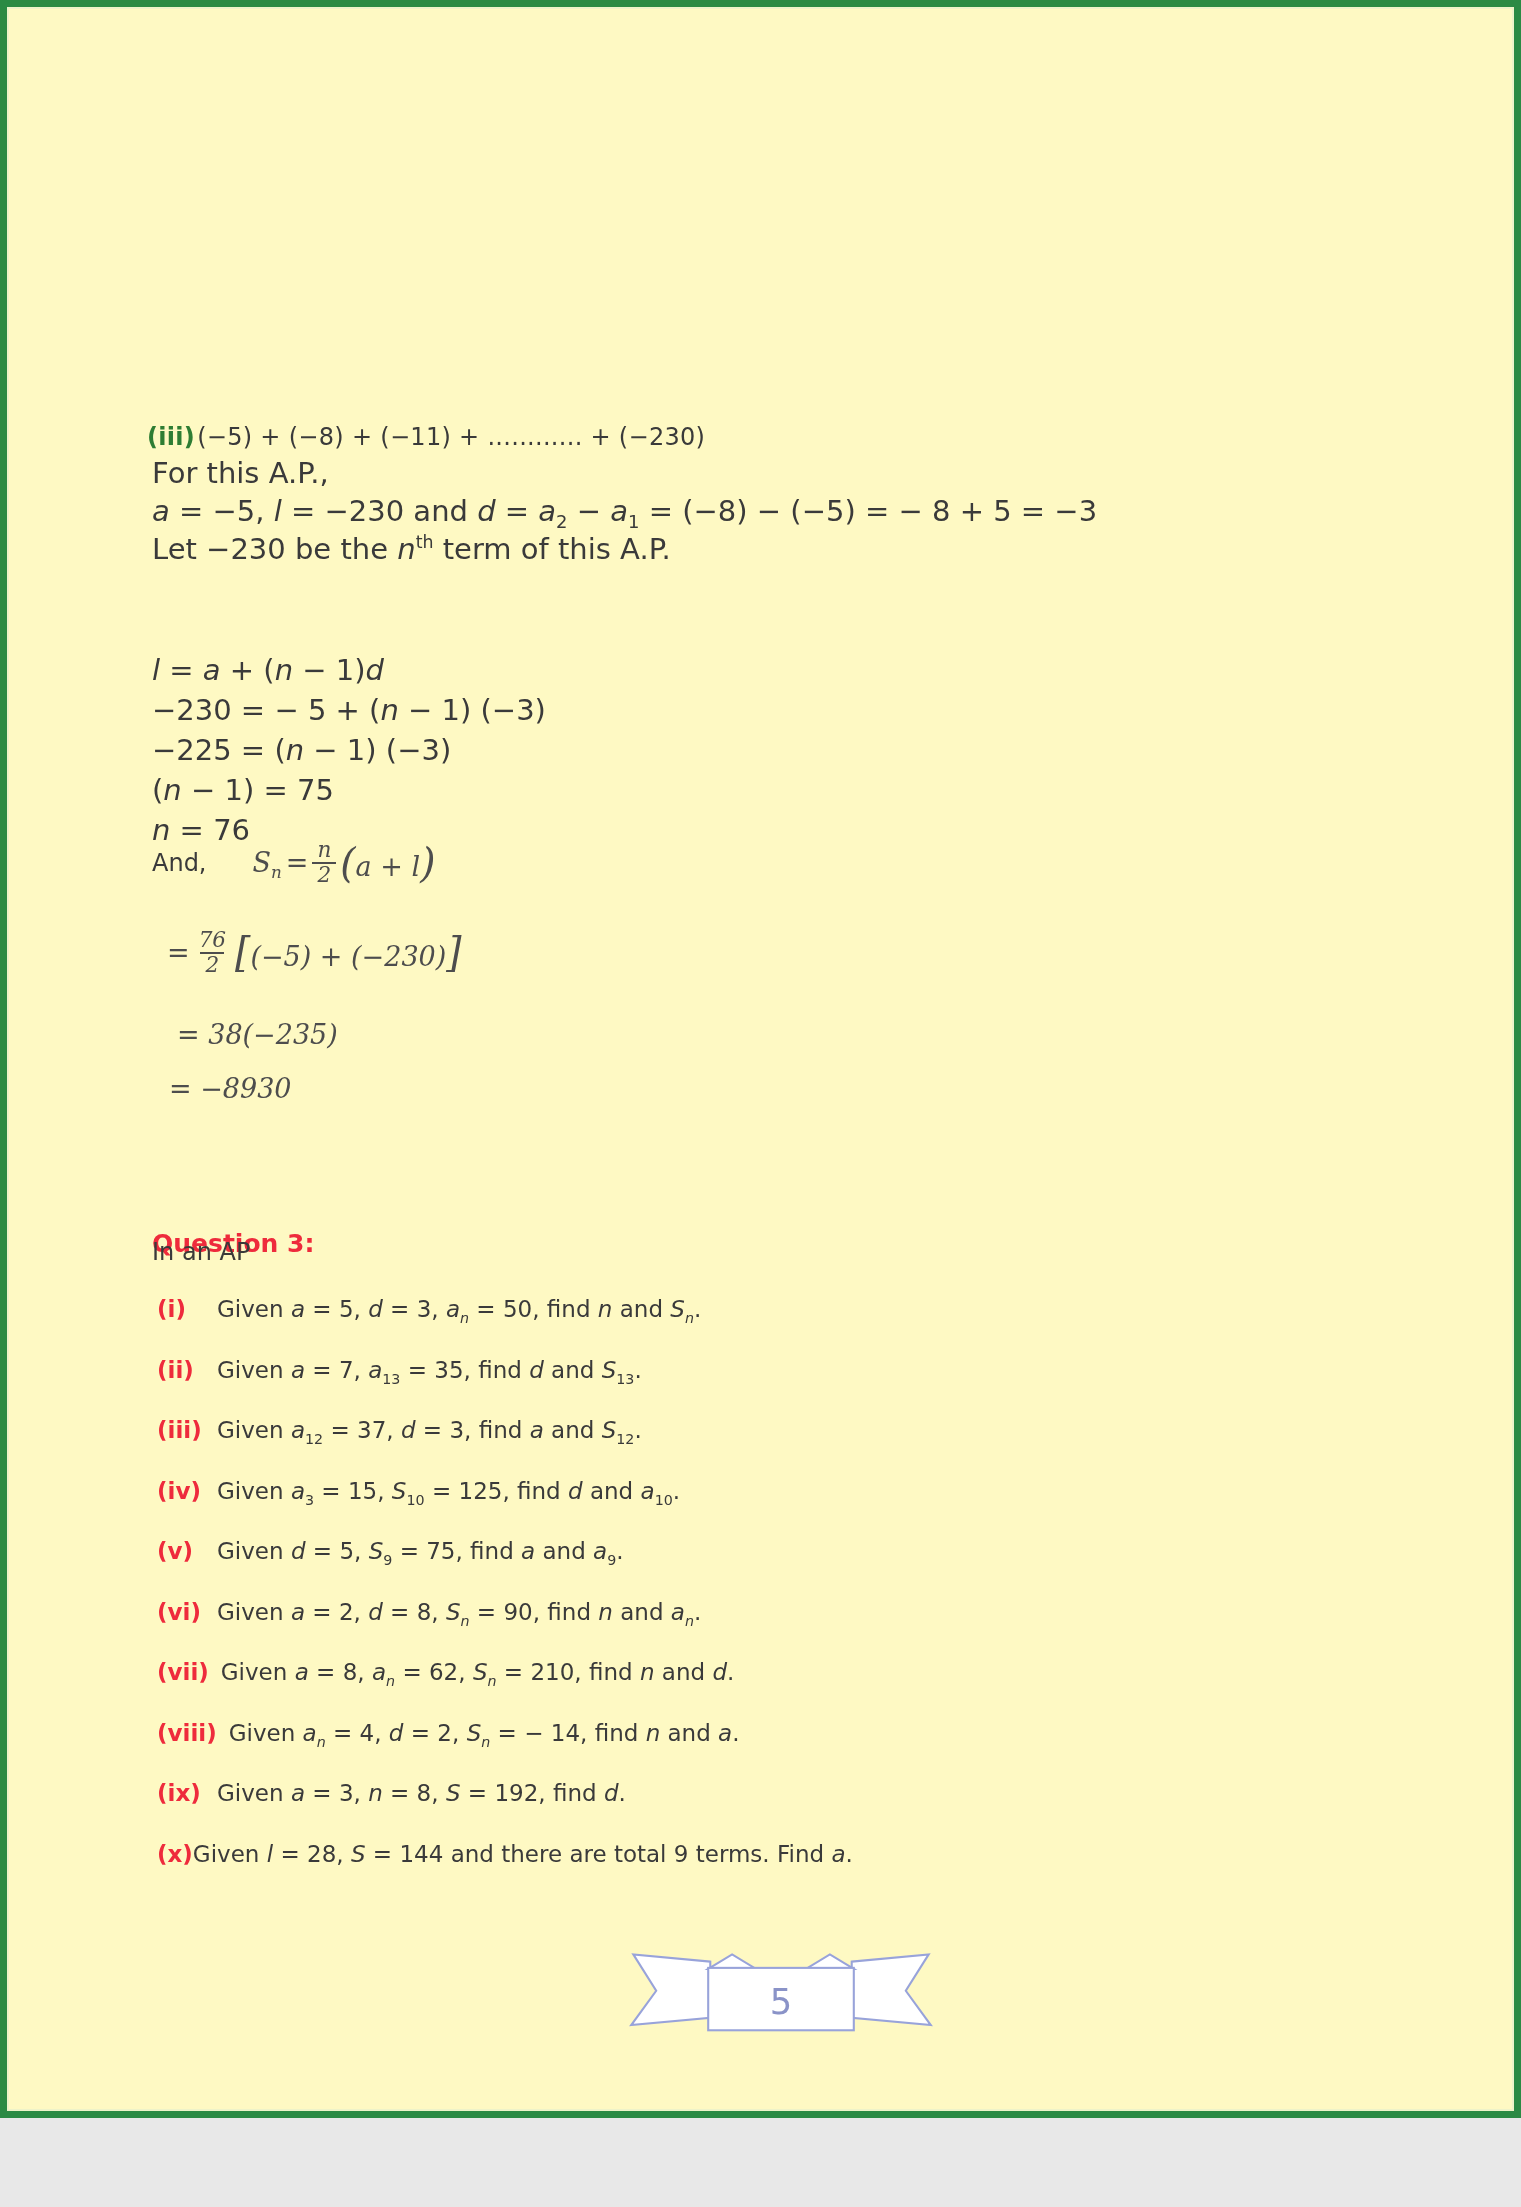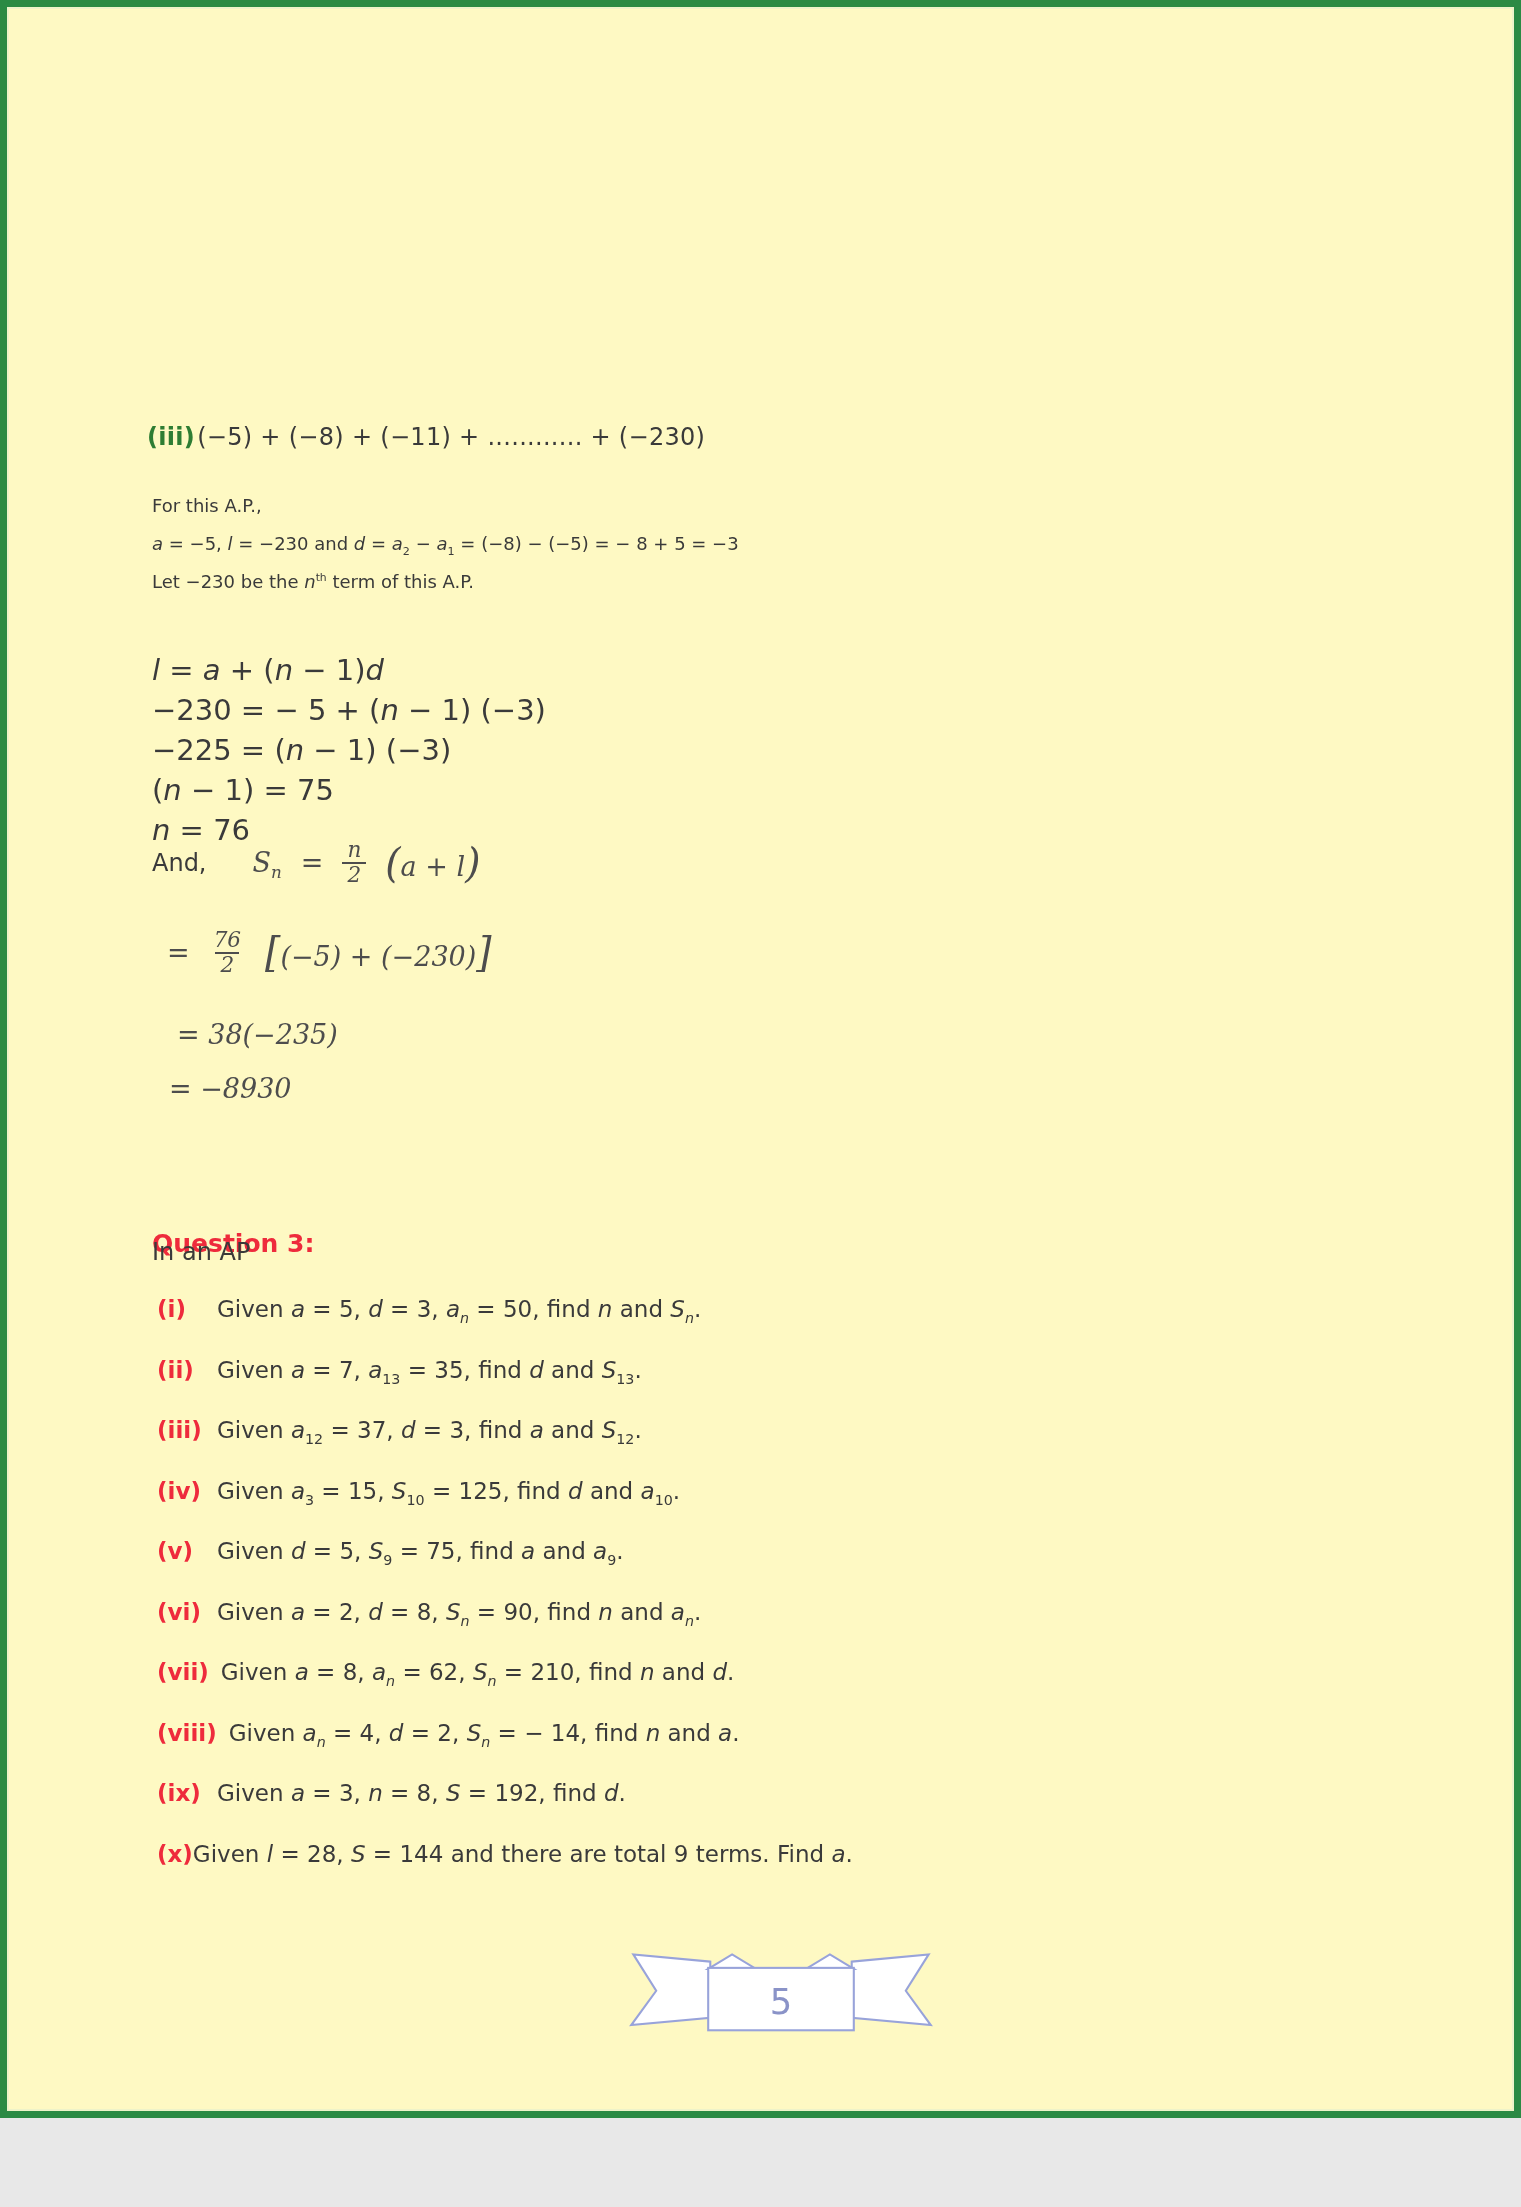--- a/index.html
+++ b/index.html
@@ -21,33 +21,33 @@
     box-shadow:inset 0 0 0 2px #eef3c9;
     font-family:"DejaVu Sans","Liberation Sans",sans-serif;
     color:var(--body-text);
     overflow:hidden;
   }
   .abs{position:absolute;}
   
   .body-txt{font-size:23px;color:var(--body-text);}
   .series-line{left:140px;top:416px;font-size:24px;letter-spacing:.3px;}
   .green-label{color:var(--label-green);font-weight:bold;margin-right:2px;}
-  .para{left:145px;top:480px;line-height:38px;font-size:18px;}
+  .para{left:145px;top:447px;line-height:38px;font-size:29px;}
   .steps{left:145px;top:643px;line-height:40px;font-size:29px;}
   .t-i{font-style:italic;}
   sub.t-sub{font-size:0.62em;line-height:0;}
   sup.t-sup{font-size:0.6em;line-height:0;}
   
   .formula{
     font-family:"DejaVu Serif","Liberation Serif",serif;
     font-style:italic;color:var(--formula-gray);
   }
   .and-row{left:145px;top:832px;display:flex;align-items:center;gap:46px;}
   .and-word{font-size:24px;color:var(--body-text);font-family:"DejaVu Sans",sans-serif;font-style:normal;}
-  .f-main{font-size:27px;display:inline-flex;align-items:center;gap:19px;}
+  .f-main{font-size:27px;display:inline-flex;align-items:center;gap:4px;}
   .frac{display:inline-flex;flex-direction:column;align-items:center;vertical-align:middle;line-height:1.05;}
   .frac .num{font-size:0.8em;padding:0 5px;}
   .frac .den{font-size:0.8em;padding:0 5px;border-top:2px solid var(--formula-gray);}
   .big-br{font-size:1.45em;font-weight:300;transform:scaleY(1.05);display:inline-block;}
   .frac-row2{left:160px;top:922px;}
   .result1{left:170px;top:1012px;font-size:27px;}
   .result2{left:162px;top:1066px;font-size:27px;}
   
   .q-title{left:145px;top:1222px;font-size:25px;font-weight:bold;color:var(--label-red);}
   .q-sub{left:145px;top:1231px;font-size:24px;}

